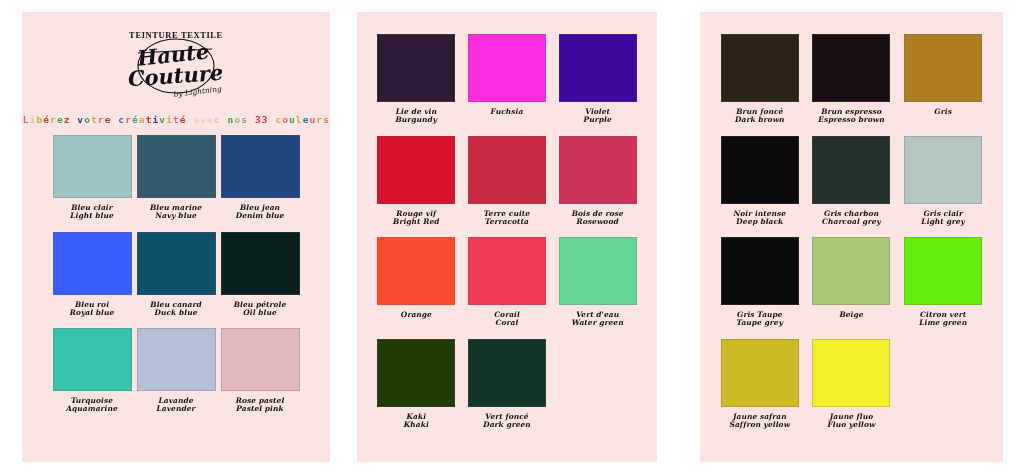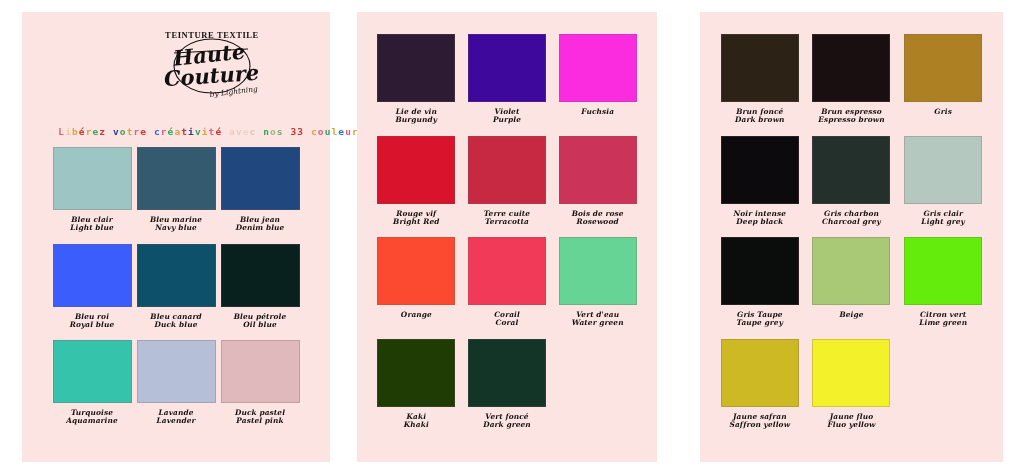--- a/index.html
+++ b/index.html
@@ -31,34 +31,33 @@
   #panel-1 { left: 22px;  width: 308px; height: 450px; }
   #panel-2 { left: 357px; width: 300px; height: 450px; }
   #panel-3 { left: 700px; width: 303px; height: 450px; }
 
   
   .brand {
     width: 100%;
     padding-top: 14px;
     text-align: center;
     user-select: none;
-    padding-left: 36px;
   }
 
   .brand-logo {
     display: inline-block;
     position: relative;
     width: 124px;
     height: 74px;
   }
   .brand-logo svg { display: block; }
 
   .tagline {
-    margin-top: 22px;
-    text-align: center;
+    margin-top: 10px;
+    text-align: right;
     font-family: "DejaVu Sans Mono", monospace;
     font-size: 9.5px;
     font-weight: bold;
     letter-spacing: 1.1px;
     white-space: nowrap;
   }
   .tagline span { display: inline; }
 
   
   .grid {
@@ -178,50 +177,50 @@
         <div class="cell">
           <div class="swatch" style="background: rgb(182, 191, 216);"></div>
           <div class="caption">
             <span class="fr">Lavande</span>
             <span class="en">Lavender</span>
           </div>
         </div>
         <div class="cell">
           <div class="swatch" style="background: rgb(224, 185, 188);"></div>
           <div class="caption">
-            <span class="fr">Duck pastel</span>
+            <span class="fr">Rose pastel</span>
             <span class="en">Pastel pink</span>
           </div>
         </div>
       </div>
   </section>
 
   <section class="panel" id="panel-2">
     <div class="grid">
         <div class="cell">
           <div class="swatch" style="background: rgb(45, 27, 51);"></div>
           <div class="caption">
             <span class="fr">Lie de vin</span>
             <span class="en">Burgundy</span>
           </div>
         </div>
         <div class="cell">
+          <div class="swatch" style="background: rgb(251, 43, 224);"></div>
+          <div class="caption">
+            <span class="fr">Fuchsia</span>
+          </div>
+        </div>
+        <div class="cell">
           <div class="swatch" style="background: rgb(61, 8, 155);"></div>
           <div class="caption">
             <span class="fr">Violet</span>
             <span class="en">Purple</span>
           </div>
         </div>
         <div class="cell">
-          <div class="swatch" style="background: rgb(251, 43, 224);"></div>
-          <div class="caption">
-            <span class="fr">Fuchsia</span>
-          </div>
-        </div>
-        <div class="cell">
           <div class="swatch" style="background: rgb(217, 19, 43);"></div>
           <div class="caption">
             <span class="fr">Rouge vif</span>
             <span class="en">Bright Red</span>
           </div>
         </div>
         <div class="cell">
           <div class="swatch" style="background: rgb(199, 41, 67);"></div>
           <div class="caption">
             <span class="fr">Terre cuite</span>

